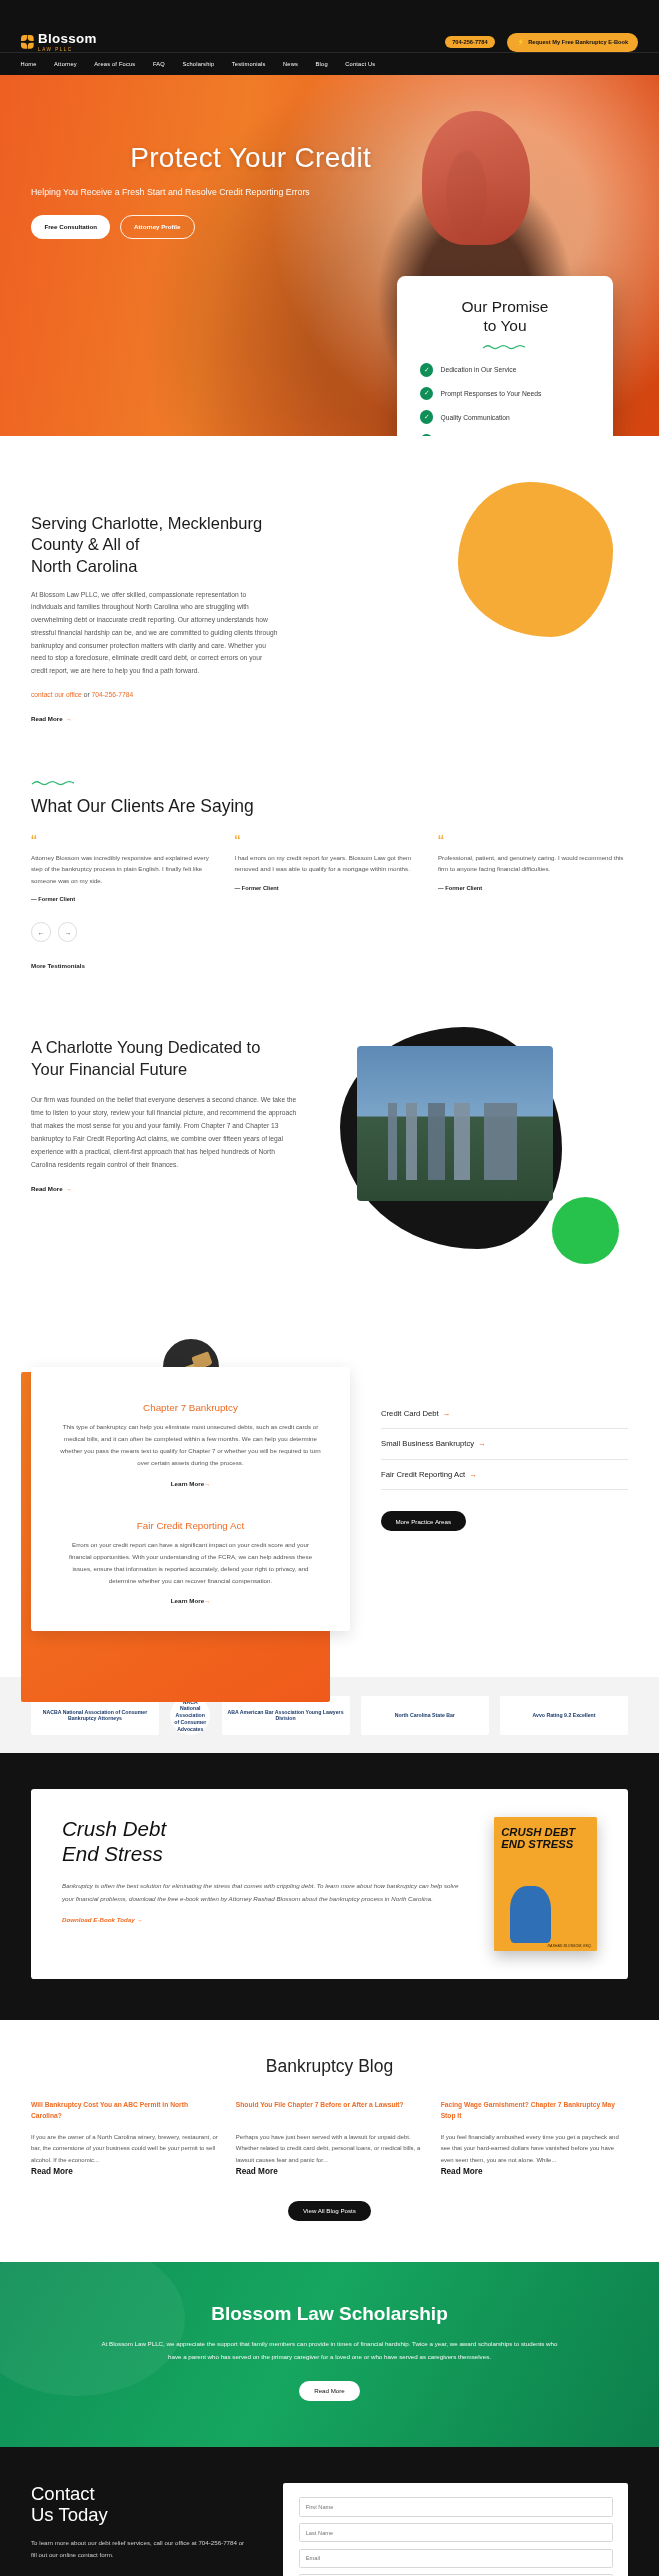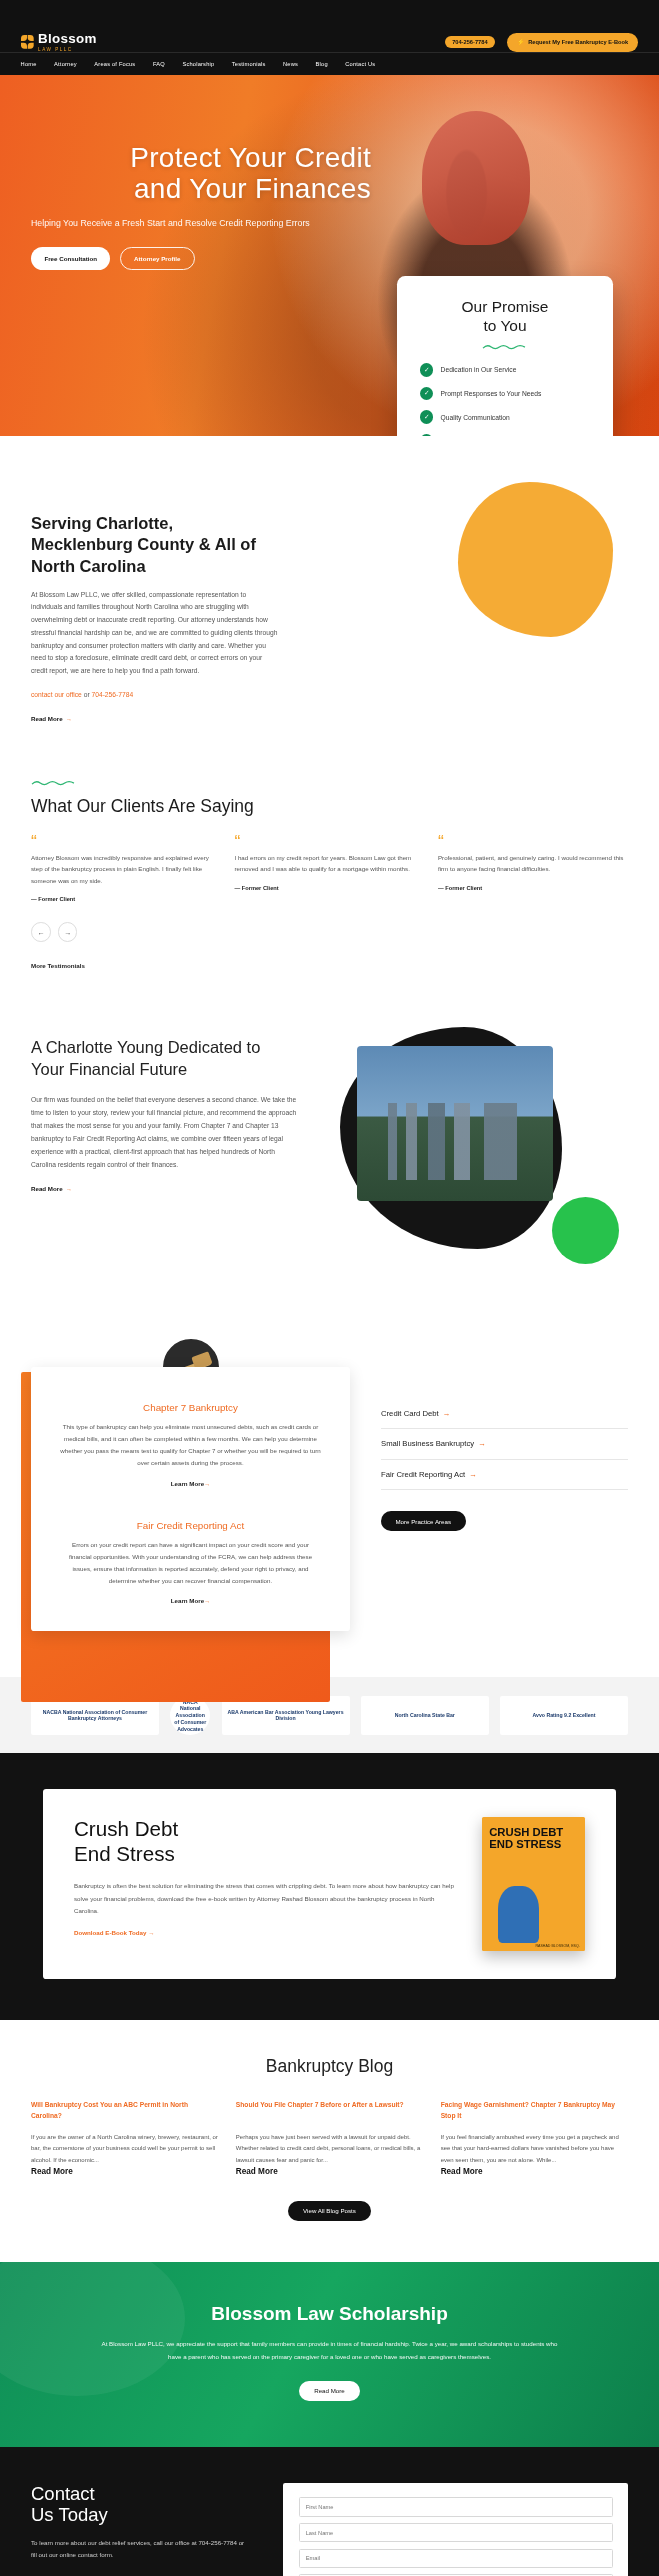--- a/index.html
+++ b/index.html
@@ -207,21 +207,21 @@
   
   .serving {
     padding: 77px 31px 31px;
     display: flex;
     gap: 31px;
     position: relative;
   }
   .serving-left { width: 247px; }
   .serving h2 {
     font-size: 16.5px;
-    font-weight: 700;
+    font-weight: 400;
     line-height: 1.3;
     color: #1b1b1b;
   }
   .serving p {
     font-size: 6.7px;
     line-height: 1.9;
     color: #555;
     margin-top: 11.3px;
   }
   .link-orange { color: #ef6b23; }
@@ -403,21 +403,22 @@
     font-size: 5.2px; font-weight: bold; color: #1b3a6b;
     text-align: center;
     padding: 3.1px;
     line-height: 1.3;
   }
   .badge.circle { border-radius: 50%; max-width: 40px; flex: 0 0 40px; }
 
   
   .book-section {
     background: #121212;
-    padding: 36px 43px 41px;
+    padding: 36px 31px 41px;
+    font-style: italic;
   }
   .book-card {
     background: #fff;
     border-radius: 3.1px;
     padding: 28px 31px;
     display: flex;
     gap: 26px;
     align-items: flex-start;
   }
   .book-left { flex: 1; }
@@ -580,21 +581,20 @@
   <a>Contact Us</a>
 </nav>
 
 <section class="hero">
   <div class="hero-photo"></div>
   <div class="hero-sil"></div>
   <div class="hero-girl"></div>
   <div class="hero-inner">
     <h1>
       <span>Protect Your Credit</span><br>
-      <span>and Your Finances</span>
     </h1>
     <p class="sub">Helping You Receive a Fresh Start and Resolve Credit Reporting Errors</p>
     <div class="hero-btns">
       <button class="btn-white">Free Consultation</button>
       <button class="btn-outline">Attorney Profile</button>
     </div>
   </div>
 
   <div class="promise">
     <h2>

